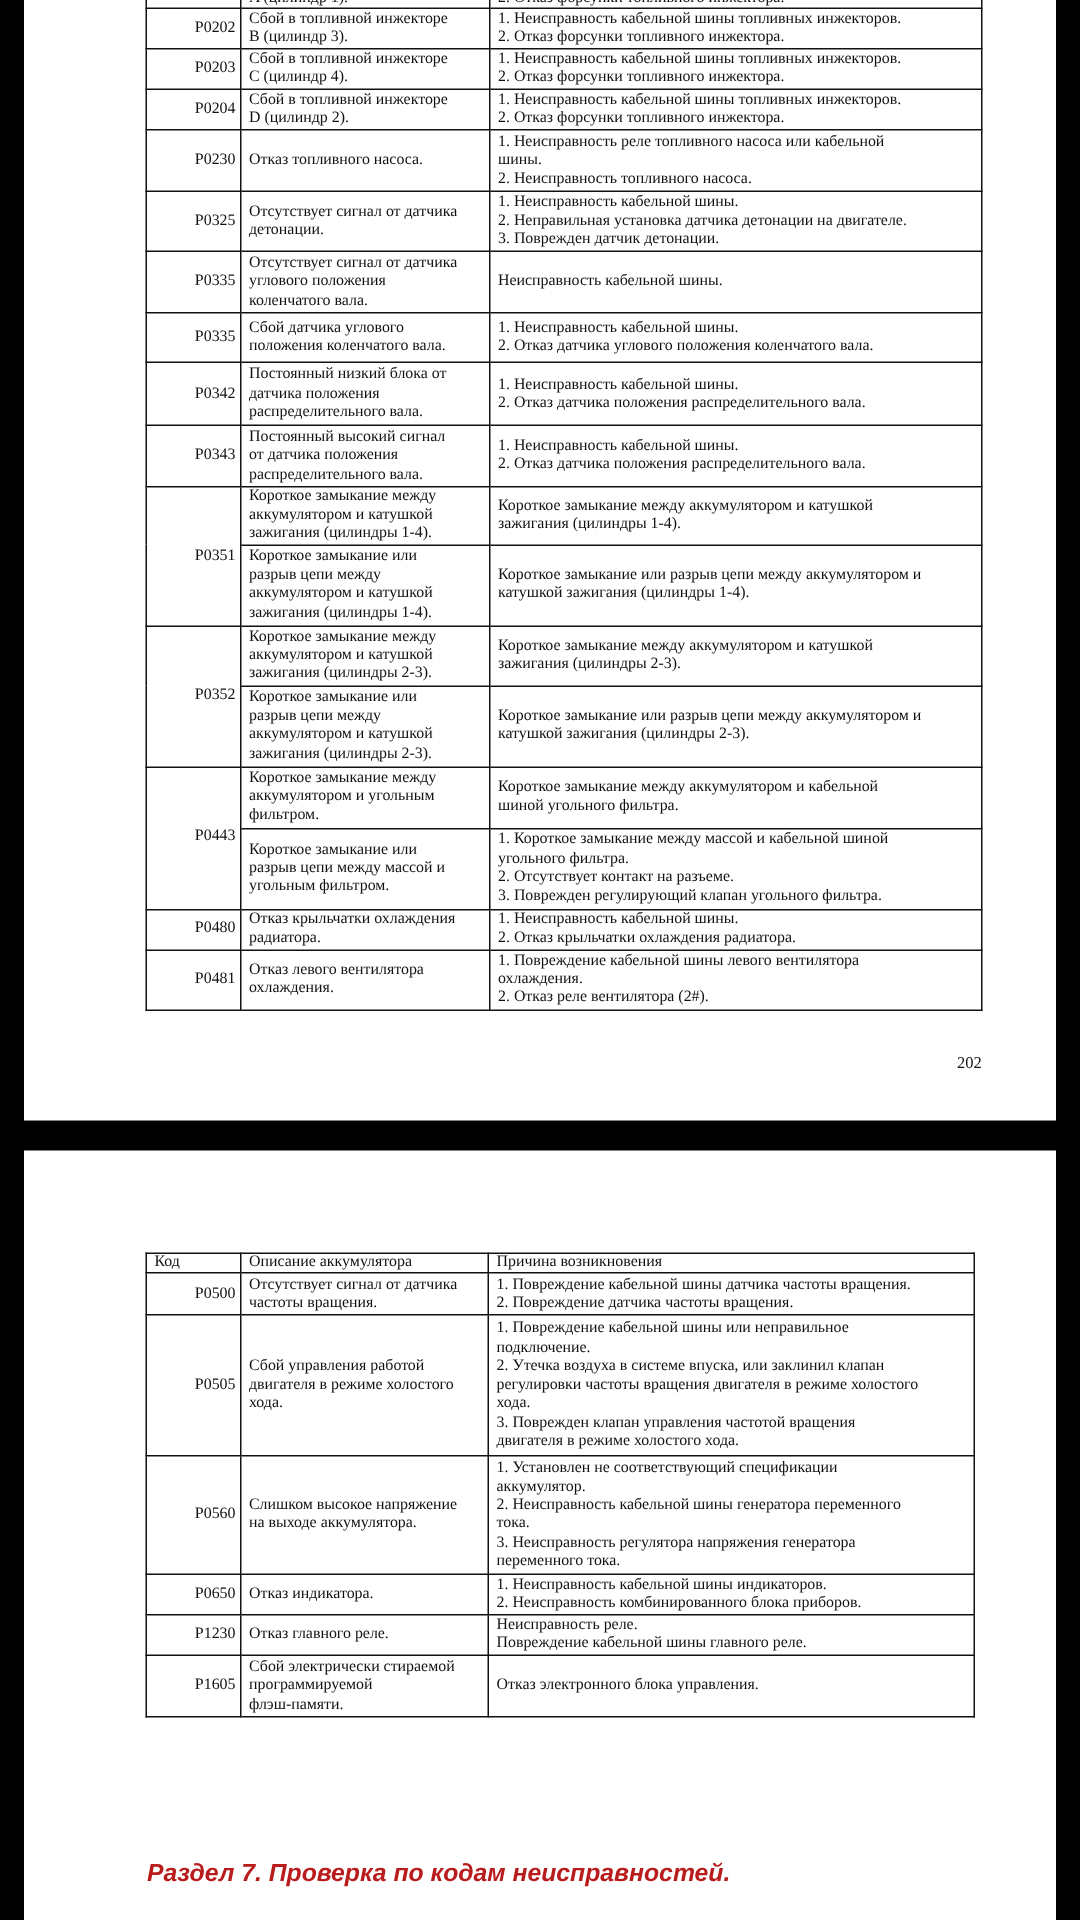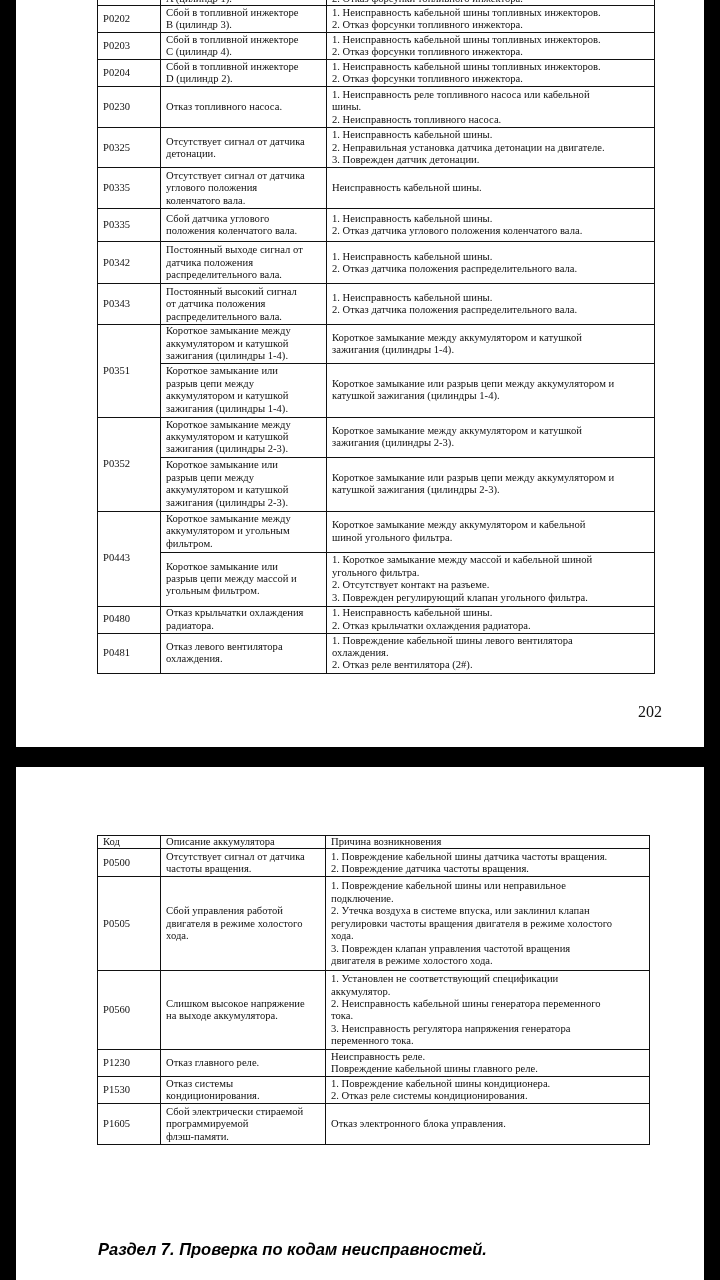--- a/index.html
+++ b/index.html
@@ -16,26 +16,26 @@
   }
   table.dtc td {
     border: 1.2px solid #111; padding: 0 3px 0 5px; vertical-align: middle;
     overflow: hidden; white-space: pre-line;
   }
   #t1 { left: 81px; top: -8px; width: 558px; }
   #t2 { left: 81px; top: 68px; width: 553px; }
   #t1 col.c1, #t2 col.c1 { width: 63px; }
   #t1 col.c2 { width: 166px; }
   #t2 col.c2 { width: 165px; }
-  td.code { padding-left: 6px; }
-  .pagenum { position: absolute; left: 622px; top: 703px; font-size: 16px; }
+  td.code { padding-left: 6px; text-align: right; }
+  .pagenum { position: absolute; left: 622px; top: 703px; font-size: 11px; }
   .section {
     position: absolute; left: 82px; top: 473px;
     font-family: "Liberation Sans", "DejaVu Sans", sans-serif;
-    font-weight: bold; font-style: italic; font-size: 16.5px; color: #000000;
+    font-weight: bold; font-style: italic; font-size: 16.5px; color: #b91c1c;
   }
 </style>
 </head>
 <body>
 
 <div class="page" id="page1">
   <table class="dtc" id="t1">
     <colgroup>
         <col class="c1">
         <col class="c2">
@@ -92,21 +92,21 @@
         </tr>
         <tr style="height: 33px;">
           <td class="code">P0335</td>
           <td>Сбой датчика углового
 положения коленчатого вала.</td>
           <td>1. Неисправность кабельной шины.
 2. Отказ датчика углового положения коленчатого вала.</td>
         </tr>
         <tr style="height: 42px;">
           <td class="code">P0342</td>
-          <td>Постоянный выходе сигнал от
+          <td>Постоянный низкий блока от
 датчика положения
 распределительного вала.</td>
           <td>1. Неисправность кабельной шины.
 2. Отказ датчика положения распределительного вала.</td>
         </tr>
         <tr style="height: 41px;">
           <td class="code">P0343</td>
           <td>Постоянный высокий сигнал
 от датчика положения
 распределительного вала.</td>
@@ -219,32 +219,31 @@
           <td class="code">P0560</td>
           <td>Слишком высокое напряжение
 на выходе аккумулятора.</td>
           <td>1. Установлен не соответствующий спецификации
 аккумулятор.
 2. Неисправность кабельной шины генератора переменного
 тока.
 3. Неисправность регулятора напряжения генератора
 переменного тока.</td>
         </tr>
+        <tr style="height: 27px;">
+          <td class="code">P0650</td>
+          <td>Отказ индикатора.</td>
+          <td>1. Неисправность кабельной шины индикаторов.
+2. Неисправность комбинированного блока приборов.</td>
+        </tr>
         <tr style="height: 27px; margin-top: 36px;">
           <td class="code">P1230</td>
           <td>Отказ главного реле.</td>
           <td>Неисправность реле.
 Повреждение кабельной шины главного реле.</td>
-        </tr>
-        <tr style="height: 27px;">
-          <td class="code">P1530</td>
-          <td>Отказ системы
-кондиционирования.</td>
-          <td>1. Повреждение кабельной шины кондиционера.
-2. Отказ реле системы кондиционирования.</td>
         </tr>
         <tr style="height: 41px;">
           <td class="code">P1605</td>
           <td>Сбой электрически стираемой
 программируемой
 флэш-памяти.</td>
           <td>Отказ электронного блока управления.</td>
         </tr>
       </tbody>
   </table>

